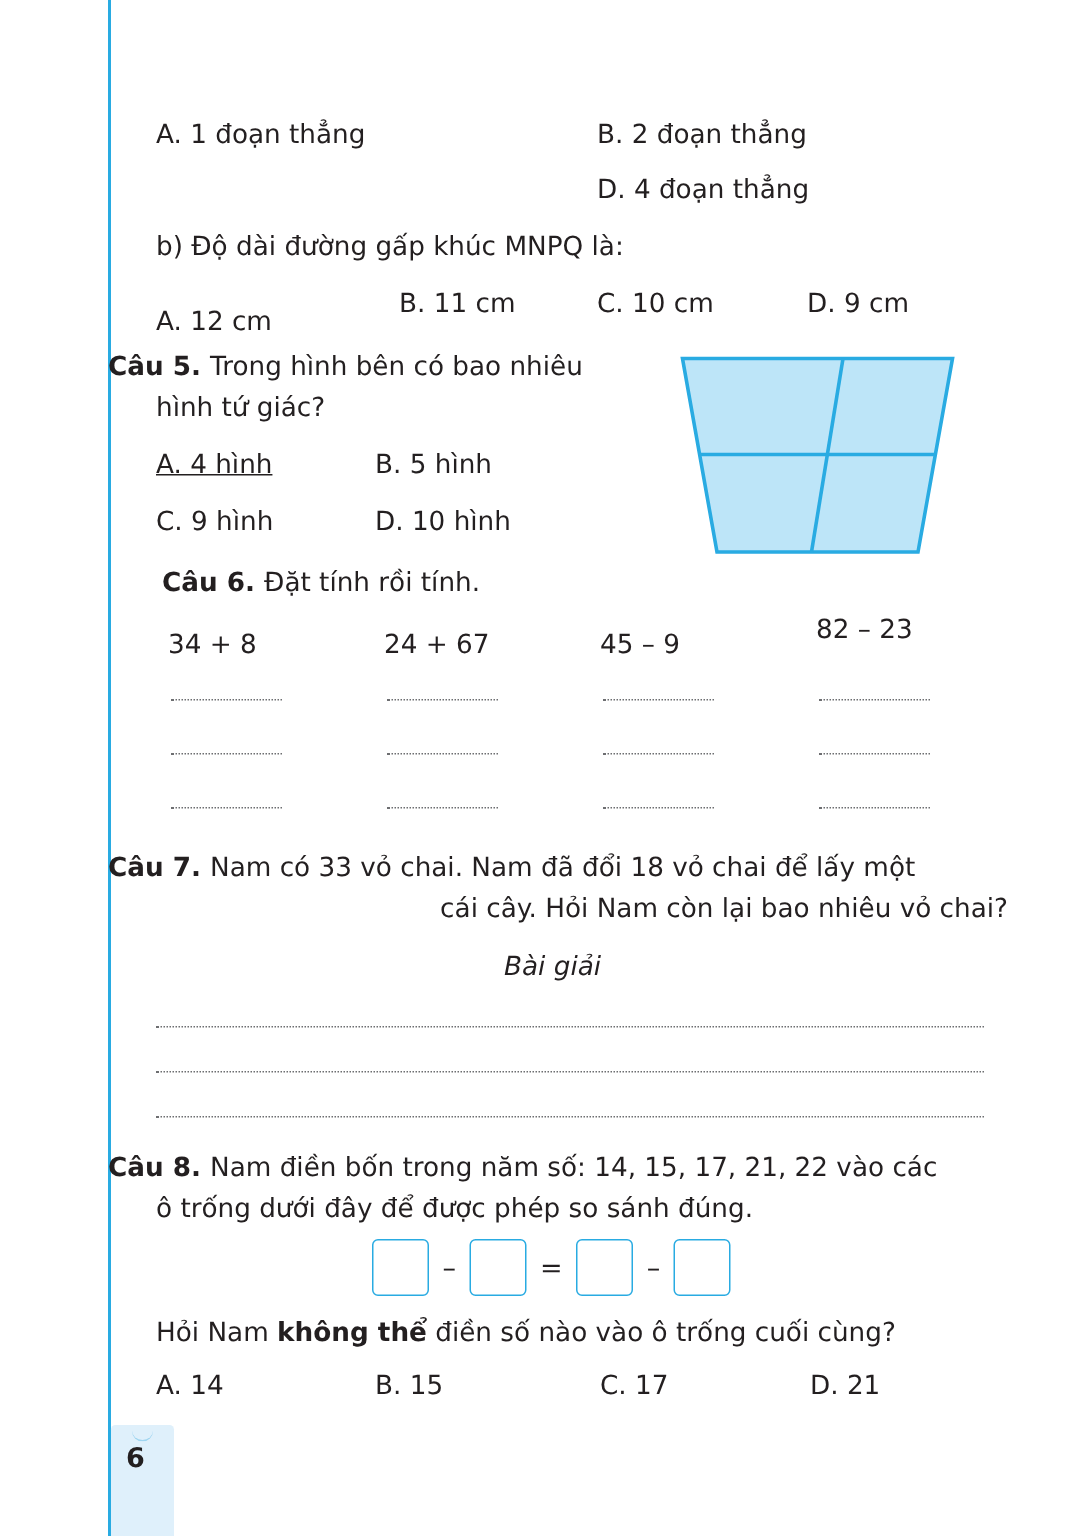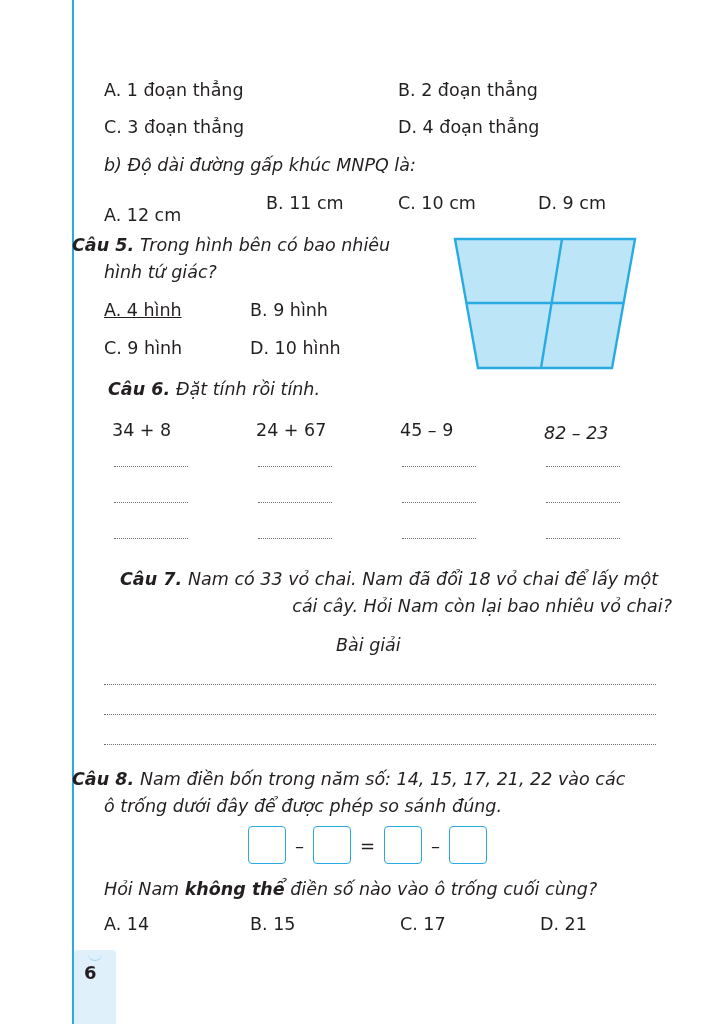--- a/index.html
+++ b/index.html
@@ -34,21 +34,20 @@
   }
 
   .opt {
     font-size: 17.5px;
     line-height: 1.45;
   }
 
   .text-line {
     font-size: 17.5px;
     line-height: 1.55;
-    font-style: italic;
   }
 
   
   .abs { position: absolute; }
 
   
   .figure {
     position: absolute;
     left: 452px; top: 236px;
     width: 186px; height: 135px;
@@ -108,40 +107,39 @@
 </head>
 <body>
 
 <div class="page">
 
   <div class="left-rule"></div>
 
   <div class="abs opt" style="left:104px; top:78px;">A. 1 đoạn thẳng</div>
   <div class="abs opt" style="left:398px; top:78px;">B. 2 đoạn thẳng</div>
 
-  <div class="abs opt" style="left:104px; top:115px;">C. 3 đoạn thẳng</div>
   <div class="abs opt" style="left:398px; top:115px;">D. 4 đoạn thẳng</div>
 
   <div class="abs text-line" style="left:104px; top:152px;">b) Độ dài đường gấp khúc MNPQ là:</div>
 
   <div class="abs opt" style="left:104px; top:203px;">A. 12 cm</div>
   <div class="abs opt" style="left:250px; top:191px;margin-left:16px;">B. 11 cm</div>
   <div class="abs opt" style="left:398px; top:191px;">C. 10 cm</div>
   <div class="abs opt" style="left:538px; top:191px;">D. 9 cm</div>
 
   <div class="abs" style="left:72px; top:232px; width:380px;">
     <div class="row">
       <span class="text-line bold" style="margin-right:6px;">Câu 5.</span>
       <span class="text-line">Trong hình bên có bao nhiêu</span>
     </div>
     <div class="text-line" style="margin-left:32px;">hình tứ giác?</div>
   </div>
 
   <div class="abs opt" style="left:104px; top:298px;text-decoration:underline;">A. 4 hình</div>
-  <div class="abs opt" style="left:250px; top:298px;">B. 9 hình</div>
+  <div class="abs opt" style="left:250px; top:298px;">B. 5 hình</div>
   <div class="abs opt" style="left:104px; top:336px;">C. 9 hình</div>
   <div class="abs opt" style="left:250px; top:336px;">D. 10 hình</div>
 
   <div class="figure">
     <svg width="186" height="135" viewBox="0 0 186 135" xmlns="http://www.w3.org/2000/svg">
       <polygon points="3,3 183,3 160,132 26,132" fill="#bde5f8" stroke="#29abe2" stroke-width="2.4"></polygon>
       <line x1="14.5" y1="67" x2="171.5" y2="67" stroke="#29abe2" stroke-width="2.4"></line>
       <line x1="110" y1="3" x2="89" y2="132" stroke="#29abe2" stroke-width="2.4"></line>
     </svg>
   </div>
@@ -149,40 +147,40 @@
   <div class="abs" style="left:72px; top:376px;margin-left:36px;">
     <div class="row">
       <span class="text-line bold" style="margin-right:6px;">Câu 6.</span>
       <span class="text-line">Đặt tính rồi tính.</span>
     </div>
   </div>
 
   <div class="abs opt" style="left:112px; top:418px;">34 + 8</div>
   <div class="abs opt" style="left:256px; top:418px;">24 + 67</div>
   <div class="abs opt" style="left:400px; top:418px;">45 – 9</div>
-  <div class="abs opt" style="left:544px; top:421px;font-style:italic;">82 – 23</div>
+  <div class="abs opt" style="left:544px; top:408px;">82 – 23</div>
 
   <div class="abs dots-short" style="left:114px; top:466px;"></div>
   <div class="abs dots-short" style="left:258px; top:466px;"></div>
   <div class="abs dots-short" style="left:402px; top:466px;"></div>
   <div class="abs dots-short" style="left:546px; top:466px;"></div>
 
   <div class="abs dots-short" style="left:114px; top:502px;"></div>
   <div class="abs dots-short" style="left:258px; top:502px;"></div>
   <div class="abs dots-short" style="left:402px; top:502px;"></div>
   <div class="abs dots-short" style="left:546px; top:502px;"></div>
 
   <div class="abs dots-short" style="left:114px; top:538px;"></div>
   <div class="abs dots-short" style="left:258px; top:538px;"></div>
   <div class="abs dots-short" style="left:402px; top:538px;"></div>
   <div class="abs dots-short" style="left:546px; top:538px;"></div>
 
   <div class="abs" style="left:72px; top:566px; width:600px;">
     <div class="row">
-      <span class="text-line bold" style="margin-right:6px;padding-left:48px;">Câu 7.</span>
+      <span class="text-line bold" style="margin-right:6px;">Câu 7.</span>
       <span class="text-line">Nam có 33 vỏ chai. Nam đã đổi 18 vỏ chai để lấy một</span>
     </div>
     <div class="text-line" style="margin-left:32px;text-align:right;">cái cây. Hỏi Nam còn lại bao nhiêu vỏ chai?</div>
   </div>
 
   <div class="abs text-line ital" style="left:336px; top:632px;">Bài giải</div>
 
   <div class="abs dots-full" style="left:104px; top:684px;"></div>
   <div class="abs dots-full" style="left:104px; top:714px;"></div>
   <div class="abs dots-full" style="left:104px; top:744px;"></div>

